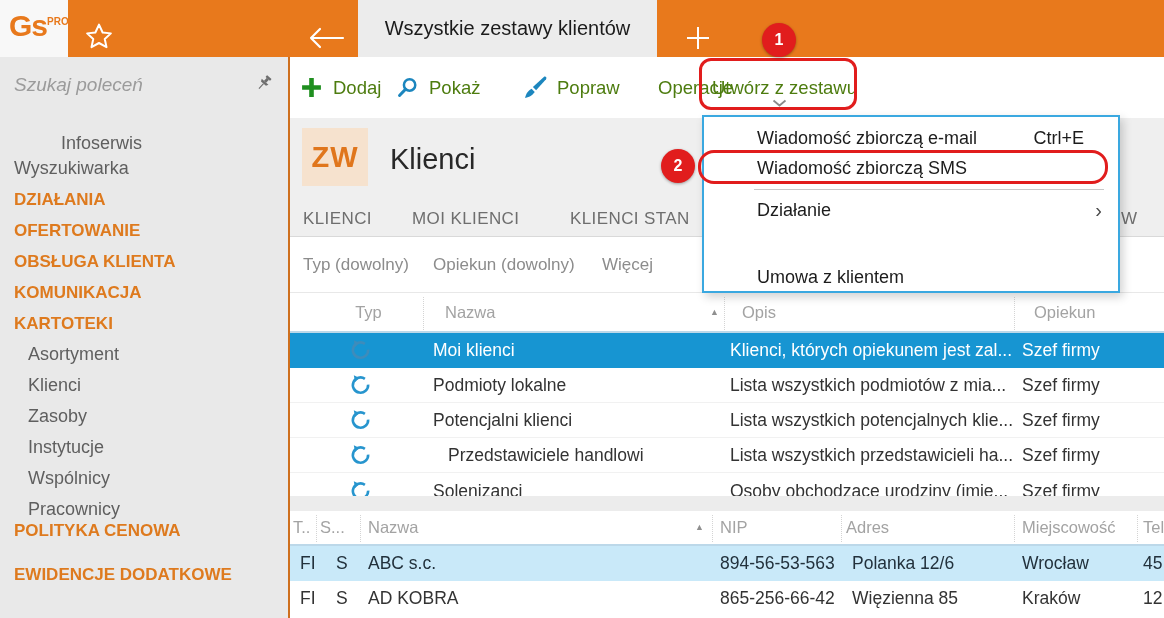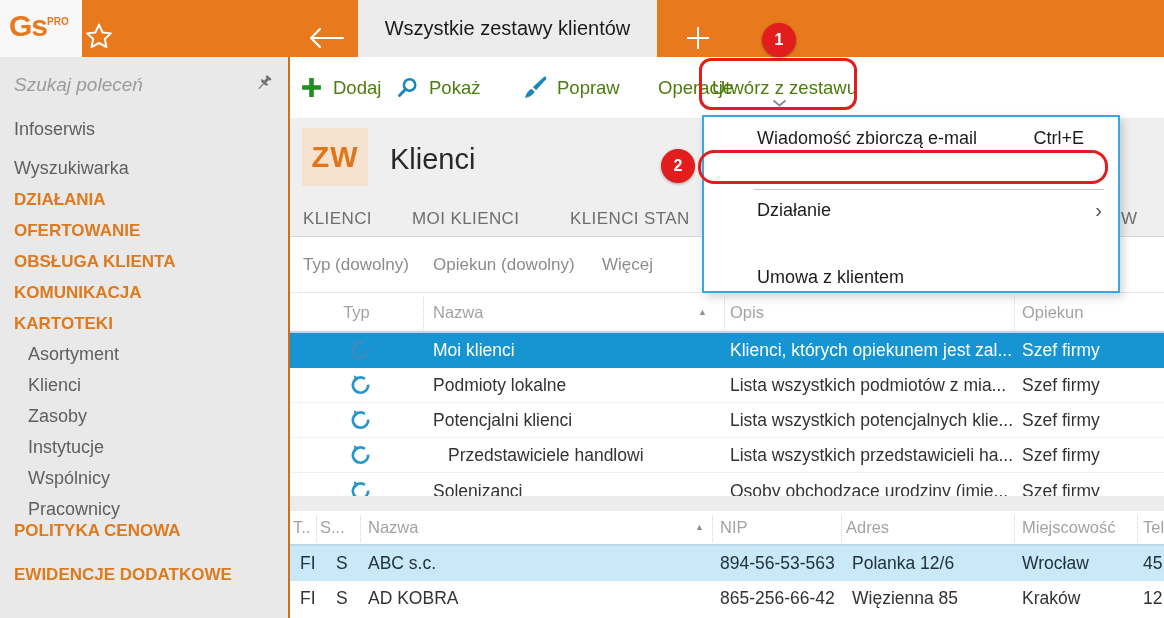--- a/index.html
+++ b/index.html
@@ -4,21 +4,21 @@
 <style>
   html,body{margin:0;padding:0;}
   body{
     width:1164px;height:618px;position:relative;overflow:hidden;
     background:#ffffff;font-family:"Liberation Sans",sans-serif;
   }
   .abs{position:absolute;}
 
   
   .topbar{left:0;top:0;width:1164px;height:57px;background:#E8791C;}
-  .logo-area{left:0;top:0;width:68px;height:57px;background:#F8F8F8;padding-left:14px;}
+  .logo-area{left:0;top:0;width:68px;height:57px;background:#F8F8F8;}
   .logo{left:9px;top:9px;font-size:30px;font-weight:bold;color:#E8791C;letter-spacing:-1px;}
   .logo sup{font-size:10px;font-weight:bold;letter-spacing:0;}
   .active-tab{left:358px;top:0;width:299px;height:57px;background:#ECECEC;
     text-align:center;line-height:57px;font-size:20px;color:#1B1B1B;}
 
   
   .sidebar{left:0;top:57px;width:288px;height:561px;background:#E9E9E9;}
   .search-input{left:0;top:57px;width:240px;height:55px;background:transparent;border:0;outline:0;
     padding:0 0 0 14px;font-family:"Liberation Sans",sans-serif;font-style:italic;
     font-size:19px;color:#8F8F8F;}
@@ -41,21 +41,21 @@
   .page-title{left:390px;top:118px;height:82px;line-height:82px;font-size:29px;color:#282828;}
   .view-tab{top:200px;height:37px;line-height:37px;font-size:17px;color:#6E6E6E;
     letter-spacing:0.4px;white-space:nowrap;}
 
   
   .filter-item{top:238px;height:54px;line-height:54px;font-size:17px;color:#8C8C8C;white-space:nowrap;}
 
   
   .t-header{background:#ffffff;border-bottom:2px solid #BCD8E9;box-sizing:border-box;}
   .t1-header{left:290px;top:292px;width:874px;height:41px;border-top:1px solid #E8E8E8;}
-  .t1-header .cell{top:0;height:39px;line-height:39px;}
+  .t1-header .cell{top:0;height:39px;line-height:39px;margin-left:12px;}
   .t2-header{left:290px;top:511px;width:874px;height:35px;}
   .t2-header .cell{top:0;height:33px;line-height:33px;}
   .th-cell{color:#A3A3A3;font-size:16.5px;white-space:nowrap;}
   .sort-glyph{font-size:9px;color:#8F8F8F;}
   .dotted-div{border-left:1px dotted #D4D4D4;width:0;}
   .t-row{left:290px;width:874px;height:35px;background:#fff;}
   .t-row .cell{top:0;height:35px;line-height:35px;font-size:17.5px;color:#333;white-space:nowrap;}
   .row-sel1{background:#1795D2;}
   .row-sel1 .cell{color:#ffffff;}
   .desc-cell{color:#4D4D4D;}
@@ -104,21 +104,21 @@
 <input class="abs search-input" placeholder="Szukaj poleceń" style="">
 <svg class="abs" style="left:254px;top:72px;" width="20" height="22" viewBox="0 0 20 20">
   <g transform="rotate(42 10 10)" fill="#6E6E6E">
     <rect x="7" y="2" width="6" height="2.4" rx="0.5"></rect>
     <rect x="8.6" y="4.2" width="2.8" height="4.2"></rect>
     <path d="M5.5 8.4 H14.5 L13.3 10.8 H6.7 Z"></path>
     <rect x="9.5" y="10.8" width="1.1" height="6.8"></rect>
   </g>
 </svg>
 
-<div class="abs nav-item" style="top:114px;">Infoserwis</div>
+<div class="abs nav-item" style="top:128px;margin-left:47px;">Infoserwis</div>
 <div class="abs nav-item" style="top:153px;">Wyszukiwarka</div>
 <div class="abs nav-item nav-section" style="top:184px;">DZIAŁANIA</div>
 <div class="abs nav-item nav-section" style="top:215px;">OFERTOWANIE</div>
 <div class="abs nav-item nav-section" style="top:246px;">OBSŁUGA KLIENTA</div>
 <div class="abs nav-item nav-section" style="top:277px;">KOMUNIKACJA</div>
 <div class="abs nav-item nav-section" style="top:308px;">KARTOTEKI</div>
 <div class="abs nav-item nav-sub" style="top:339px;">Asortyment</div>
 <div class="abs nav-item nav-sub" style="top:370px;">Klienci</div>
 <div class="abs nav-item nav-sub" style="top:401px;">Zasoby</div>
 <div class="abs nav-item nav-sub" style="top:432px;">Instytucje</div>
@@ -256,20 +256,23 @@
   <span class="abs cell" style="left:562px;">Więzienna 85</span>
   <span class="abs cell" style="left:732px;">Kraków</span>
   <span class="abs cell" style="left:853px;">12</span>
 </div>
 
 <div class="abs menu">
   <div class="abs menu-item" style="top:7px;height:29px;line-height:29px;">
     <span>Wiadomość zbiorczą e-mail</span>
     <span class="abs menu-shortcut" style="top:0;height:29px;line-height:29px;">Ctrl+E</span>
   </div>
+  <div class="abs menu-item" style="top:37px;height:29px;line-height:29px;">
+    <span>Wiadomość zbiorczą SMS</span>
+  </div>
   <div class="abs menu-sep"></div>
   <div class="abs menu-item" style="top:78px;height:30px;line-height:30px;">
     <span>Działanie</span>
     <span class="abs submenu-arrow" style="top:0;height:30px;line-height:30px;">›</span>
   </div>
   <div class="abs menu-item" style="top:146px;height:29px;line-height:29px;">
     <span>Umowa z klientem</span>
   </div>
 </div>
 

